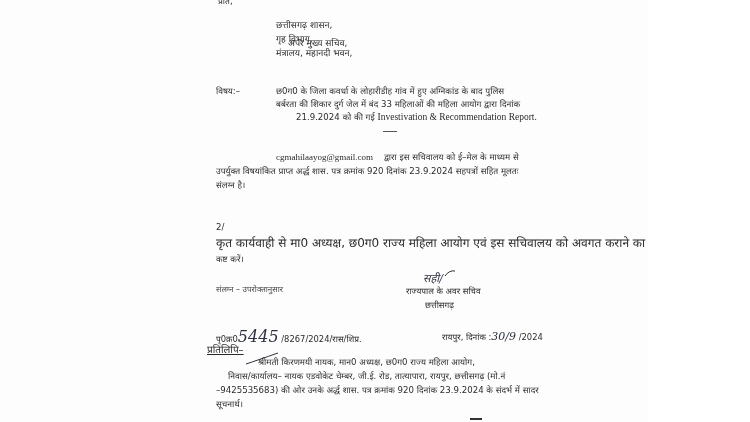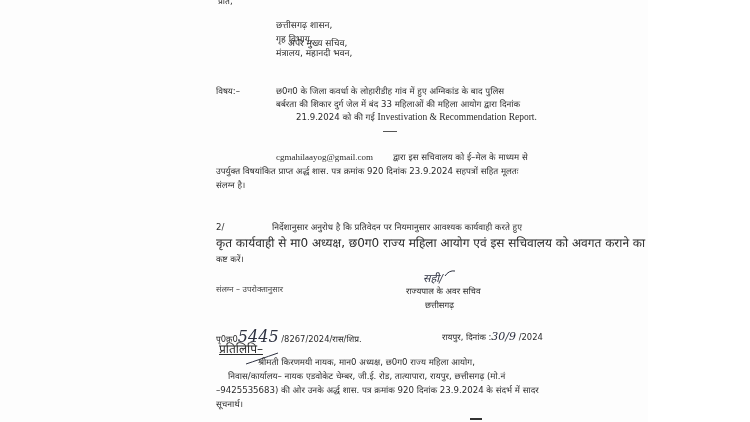--- a/index.html
+++ b/index.html
@@ -33,48 +33,47 @@
   <div class="t" style="left:276px; top:86px; width:272px; font-size:8.6px;">छ0ग0 के जिला कवर्धा के लोहारीडीह गांव में हुए अग्निकांड के बाद पुलिस</div>
   <div class="t" style="left:276px; top:99px; width:272px; font-size:8.6px;">बर्बरता की शिकार दुर्ग जेल में बंद 33 महिलाओं की महिला आयोग द्वारा दिनांक</div>
   <div class="t" style="left:276px; top:112px;margin-left:20px;">
     <span style="font-size:8.6px;">21.9.2024 को की गई</span>
     <span class="en">Investivation &amp; Recommendation Report.</span>
   </div>
   <div class="rule" style="left:383px; top:131px; width:14px;"></div>
 
   <div class="t" style="left:276px; top:152px;">
     <span class="en" style="font-size:9px;">cgmahilaayog@gmail.com</span>
-    <span style="font-size:8.6px; margin-left:17px;">द्वारा इस सचिवालय को ई–मेल के माध्यम से</span>
+    <span style="font-size:8.6px; margin-left:8px;">द्वारा इस सचिवालय को ई–मेल के माध्यम से</span>
   </div>
   <div class="t" style="left:216px; top:166px; font-size:8.6px;">उपर्युक्त विषयांकित प्राप्त अर्द्ध शास. पत्र क्रमांक 920 दिनांक 23.9.2024 सहपत्रों सहित मूलतः</div>
   <div class="t" style="left:216px; top:180px; font-size:8.6px;">संलग्न है।</div>
 
   <div class="t" style="left:216px; top:222px; font-size:8.6px;">2/</div>
-  <div class="t" style="left:272px; top:222px; font-size:8.6px;">निर्देशानुसार अनुरोध है कि प्रतिवेदन पर नियमानुसार आवश्यक कार्यवाही करते हुए</div>
   <div class="t" style="left:216px; top:238px; font-size:12px;">कृत कार्यवाही से मा0 अध्यक्ष, छ0ग0 राज्य महिला आयोग एवं इस सचिवालय को अवगत कराने का</div>
   <div class="t" style="left:216px; top:254px; font-size:8.6px;">कष्ट करें।</div>
 
   <div class="t" style="left:216px; top:284px; font-size:8px; color:#444;">संलग्न – उपरोक्तानुसार</div>
 
   <div class="sig hand" style="left:423px; top:270px; font-size:11px;">सही/</div>
   <svg class="sig" style="left:444px; top:269px;" width="12" height="8">
     <path d="M1 7 Q5 1 11 2" stroke="#2d3140" stroke-width="1" fill="none"></path>
   </svg>
   <div class="t" style="left:406px; top:286px; font-size:8.4px;">राज्यपाल के अवर सचिव</div>
   <div class="t" style="left:425px; top:300px; font-size:8.4px;">छत्तीसगढ़</div>
 
   <div class="t" style="left:216px; top:331px; font-size:8.4px;">
     <span>पृ0क्र0</span><span class="hand" style="font-size:16px;">5445</span>
     <span>/8267/2024/रास/शिप्र.</span>
   </div>
   <div class="t" style="left:442px; top:331px; font-size:8.4px;">
     <span>रायपुर, दिनांक :</span><span class="hand" style="font-size:11px;">30/9</span>
     <span>/2024</span>
   </div>
-  <div class="t u" style="left:219px; top:344px; font-size:12px;">प्रतिलिपि–</div>
+  <div class="t u" style="left:207px; top:344px; font-size:10px;">प्रतिलिपि–</div>
 
   <svg class="sig" style="left:244px; top:352px;" width="36" height="14">
     <path d="M2 12 Q14 8 34 1" stroke="#2d3140" stroke-width="1" fill="none"></path>
   </svg>
 
   <div class="t" style="left:258px; top:357px; font-size:8.6px;">श्रीमती किरणमयी नायक, मान0 अध्यक्ष, छ0ग0 राज्य महिला आयोग,</div>
   <div class="t" style="left:228px; top:371px; font-size:8.6px;">निवास/कार्यालय– नायक एडवोकेट चेम्बर, जी.ई. रोड, तात्यापारा, रायपुर, छत्तीसगढ़ (मो.नं</div>
   <div class="t" style="left:216px; top:385px; font-size:8.6px;">–9425535683) की ओर उनके अर्द्ध शास. पत्र क्रमांक 920 दिनांक 23.9.2024 के संदर्भ में सादर</div>
   <div class="t" style="left:216px; top:399px; font-size:8.6px;">सूचनार्थ।</div>
 

